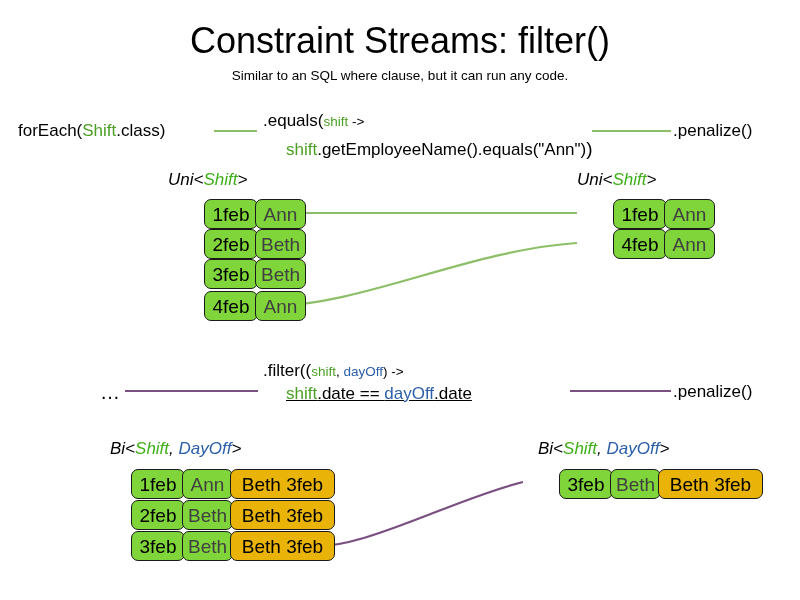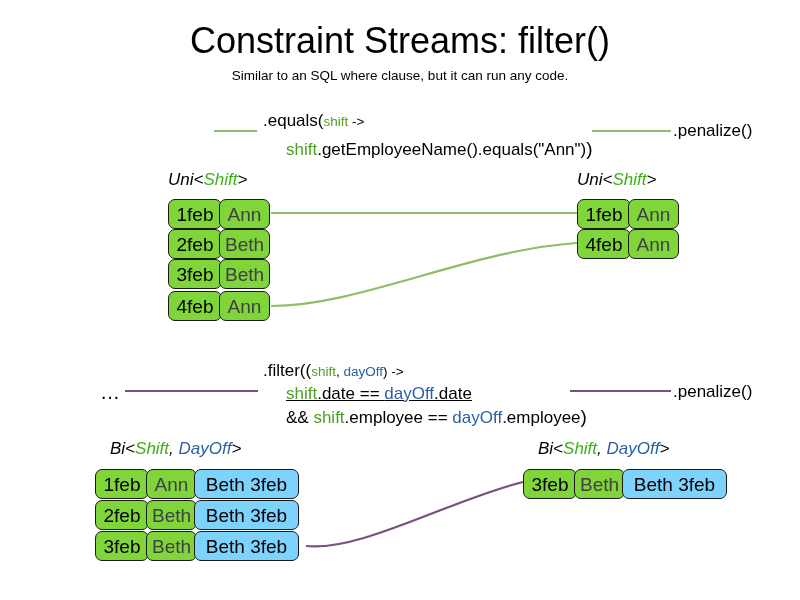--- a/index.html
+++ b/index.html
@@ -38,22 +38,22 @@
   .cell{
     box-sizing:border-box;
     height:30px;
     border:1.6px solid #1a1a1a;
     border-radius:7px;
     display:flex;align-items:center;justify-content:center;
     font-size:19px;line-height:19px;
     padding:0 4px;
     position:relative;
   }
-  .cell.green-cell{background:#7FD53A;}
-  .cell.blue-cell{background:#7dd3fc;}
+  .cell.green-cell{background:#7FD53A;margin-left:36px;}
+  .cell.blue-cell{background:#eab308;}
   .cell.date{color:#000;}
   .cell.name{color:#404040;}
   .cell.dayoff{color:#000;}
   
   .cell + .cell{margin-left:-3px;}
 </style>
 </head>
 <body>
 
 <div id="stage">
@@ -70,20 +70,21 @@
     <line x1="125" y1="391" x2="258" y2="391" stroke="#7A5080" stroke-width="2.2"></line>
 
     <line x1="570" y1="391" x2="671" y2="391" stroke="#7A5080" stroke-width="2.2"></line>
 
     <path d="M306,546 C 360,552 450,500 523,482" fill="none" stroke="#7A5080" stroke-width="2.2"></path>
   </svg>
 
   <div class="abs subtitle">Similar to an SQL where clause, but it can run any code.</div>
   <div class="abs title">Constraint Streams: filter()</div>
 
+  <div class="abs code" style="left:18px;top:120px;"><span>forEach(</span><span class="green">Shift</span><span>.class)</span></div>
 
   <div class="abs code" style="left:263px;top:110px;"><span>.equals(</span><span class="green sm">shift</span><span class="sm"> -&gt;</span></div>
 
   <div class="abs code sm" style="left:286px;top:138px;"><span class="green">shift</span><span>.getEmployeeName().equals("Ann")</span><span style="font-size:19px;">)</span></div>
 
   <div class="abs code" style="left:673px;top:120px;">.penalize()</div>
 
   <div class="abs lbl" style="left:168px;top:170px;"><span>Uni&lt;</span><span class="g">Shift</span><span>&gt;</span></div>
 
   <div class="abs lbl" style="left:577px;top:170px;"><span>Uni&lt;</span><span class="g">Shift</span><span>&gt;</span></div>
@@ -113,21 +114,20 @@
     <div class="cell green-cell date" style="width:54px;">4feb</div>
     <div class="cell green-cell name" style="width:51px;">Ann</div>
   </div>
 
   <div class="abs dots" style="left:100px;top:382px;">…</div>
 
   <div class="abs code" style="left:263px;top:360px;"><span>.filter((</span><span class="green sm">shift</span><span class="sm">, </span><span class="blue sm">dayOff</span><span class="sm">) -&gt;</span></div>
 
   <div class="abs code sm" style="left:286px;top:383px;text-decoration:underline;"><span class="green">shift</span><span>.date == </span><span class="blue">dayOff</span><span>.date</span></div>
 
-  <div class="abs code sm" style="left:286px;top:406px;"><span>&amp;&amp; </span><span class="green">shift</span><span>.employee == </span><span class="blue">dayOff</span><span>.employee</span><span style="font-size:19px;">)</span></div>
 
   <div class="abs code" style="left:673px;top:381px;">.penalize()</div>
 
   <div class="abs lbl" style="left:110px;top:439px;"><span>Bi&lt;</span><span class="g">Shift</span><span>, </span><span class="b">DayOff</span><span>&gt;</span></div>
 
   <div class="abs lbl" style="left:538px;top:439px;"><span>Bi&lt;</span><span class="g">Shift</span><span>, </span><span class="b">DayOff</span><span>&gt;</span></div>
 
   <div class="tuple" style="left:95px;top:469px;">
     <div class="cell green-cell date" style="width:54px;">1feb</div>
     <div class="cell green-cell name" style="width:51px;">Ann</div>

